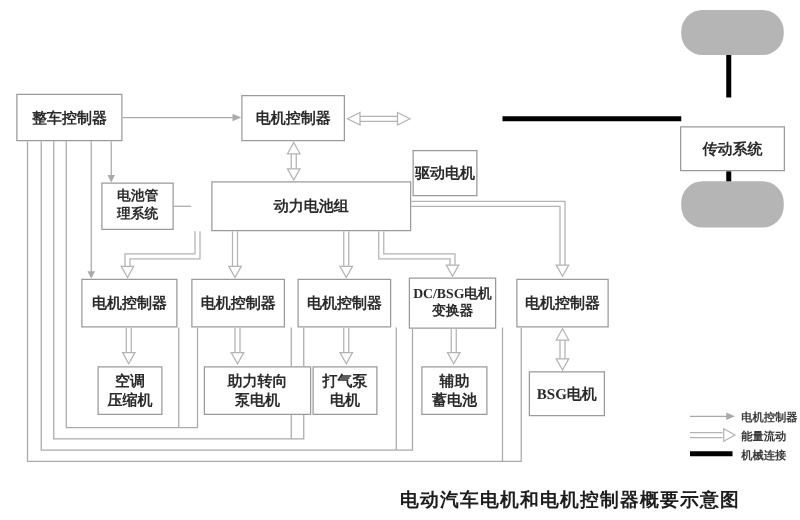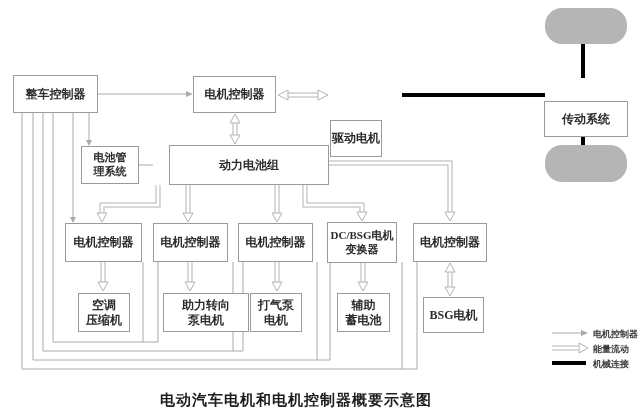--- a/index.html
+++ b/index.html
@@ -18,21 +18,21 @@
   }
   .box.small{font-size:11px;text-align:center;}
   .wheel{
     position:absolute;background:#b5b5b5;border-radius:17px;
   }
   .legend-label{
     position:absolute;font-weight:bold;color:#3a3a3a;font-size:9px;
     white-space:nowrap;
   }
   #caption{
-    position:absolute;left:0;top:391px;width:592px;text-align:center;
+    position:absolute;left:0;top:391px;width:592px;text-align:right;
     font-weight:bold;font-size:15px;color:#1d1d1d;letter-spacing:1px;
   }
 </style>
 </head>
 <body>
 
 <div id="canvas">
 
   <svg id="lines" viewBox="0 0 640 416" xmlns="http://www.w3.org/2000/svg">
 

